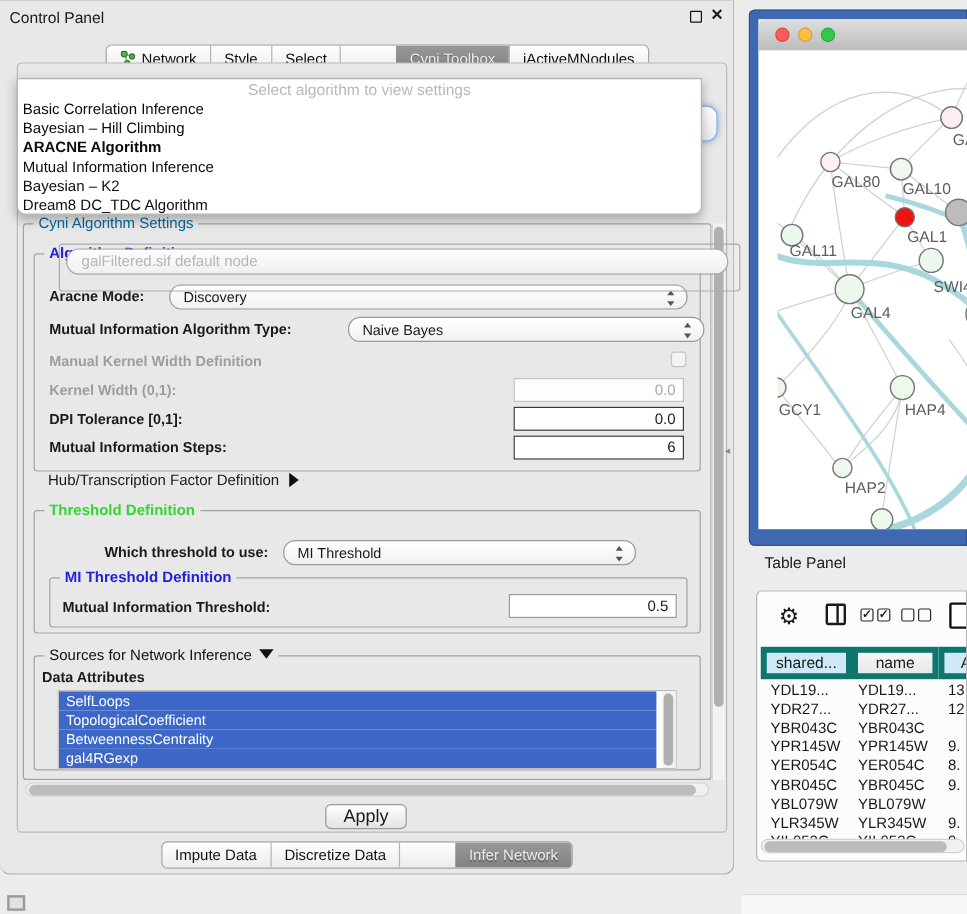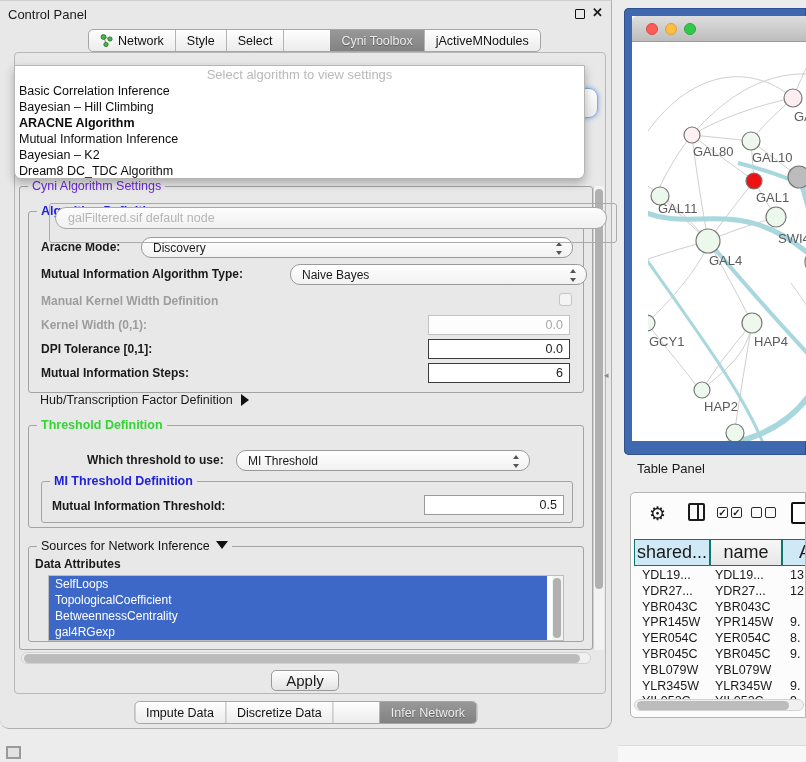--- a/index.html
+++ b/index.html
@@ -14,21 +14,21 @@
   #cp-title { left:8px; top:6px; font-size:13px; }
   #cp-float { right:26px; top:8px; width:10px; height:10px; border:1.5px solid #111; border-radius:1px; }
   #cp-close { right:8px; top:4px; font-size:13px; font-weight:bold; }
 
   .seg { display:flex; border:1px solid #a6a6a6; border-radius:5px; overflow:hidden;
     background:linear-gradient(#fefefe,#ececec); height:23px; }
   .seg .s { padding:0 11px; font-size:12.5px; display:flex; align-items:center; gap:5px;
     border-right:1px solid #b4b4b4; white-space:nowrap; color:#111; }
   .seg .s:last-child { border-right:none; }
   .seg .s.sel { background:linear-gradient(#989898,#828282); color:#ececec; text-shadow:0 1px 1px rgba(0,0,0,.35);margin-left:46px; }
-  #top-tabs { left:88px; top:28px; }
+  #top-tabs { left:88px; top:36px; }
   #bottom-tabs { left:50%; transform:translateX(-50%); top:700px; }
 
   #inner-panel { left:14px; top:51px; width:592px; height:642px; background:#e8e8e8;
     border:1px solid #b8b8b8; border-radius:4px; }
 
   
   .grp { position:absolute; border:1px solid #a3a3a3; border-radius:3px; }
   .grp > .legend { position:absolute; top:-8px; left:8px; background:#e8e8e8; padding:0 4px;
     font-size:12.5px; white-space:nowrap; }
   .legend.blue { color:#2121d6; font-weight:bold; }
@@ -96,21 +96,21 @@
   #tp-title { left:637px; top:461px; font-size:13px; }
   #table-card { left:630px; top:492px; width:176px; height:226px; background:#fcfcfc;
     border:1px solid #b5b5b5; border-radius:5px 0 0 5px; overflow:hidden; }
   .gearicon { position:absolute; font-size:19px; color:#1a1a1a; }
   .colicon { position:absolute; width:17px; height:18px; border:2px solid #1a1a1a; border-radius:2px; }
   .colicon:before { content:""; position:absolute; left:50%; top:0; width:2px; height:100%; background:#1a1a1a; }
   .cb { position:absolute; width:11px; height:11px; border:1.6px solid #2a2a2a; border-radius:2px;
     font-size:10px; line-height:9px; text-align:center; font-weight:bold; }
   .pageicon { position:absolute; width:20px; height:22px; border:2px solid #111; border-radius:2px; background:#fff; }
 
-  .th { position:absolute; height:27px; border:1px solid #0f766e; font-size:18px; display:flex;
+  .th { position:absolute; height:27px; border:5px solid #0f766e; font-size:13px; display:flex;
     align-items:center; justify-content:center; overflow:hidden; }
   .th.selcol { background:#cfe9f6; }
   .th.normcol { background:linear-gradient(#f7f7f7,#e7e7e7); }
   .tr-row { position:absolute; height:16px; font-size:12.5px; display:flex; }
   .tr-row .c1 { width:76px; padding-left:8px; }
   .tr-row .c2 { width:72px; padding-left:5px; }
   .tr-row .c3 { width:28px; padding-left:8px; }
   .tr-row div { white-space:nowrap; overflow:hidden; }
 
   #bl-icon { left:6px; top:746px; width:15px; height:13px; border:2px solid #9a9a9a; background:#e2e2e2; }
@@ -149,21 +149,21 @@
         <span>jActiveMNodules</span>
       </div>
     </div>
 
   <div id="inner-panel" class="abs">
 
     <div id="hidden-grp" class="abs grp"></div>
     <div id="hidden-combo" class="abs">galFiltered.sif default node</div>
 
     <div class="grp" style="left:4px; top:133px; width:574px; height:464px;">
-      <div class="legend" style="color:#6d28d9;">Cyni Algorithm Settings</div>
+      <div class="legend" style="color:#0369a1;">Cyni Algorithm Settings</div>
 
       <div class="grp" style="left:8px; top:24px; width:556px; height:182px;">
         <div class="legend blue">Algorithm Definition</div>
 
         <div class="lbl" style="left:12px; top:28px;">Aracne Mode:</div>
         <div class="combo" style="left:112px; top:25px; width:432px;">
           <span>Discovery</span>
           <span class="stepper"></span>
         </div>
 

